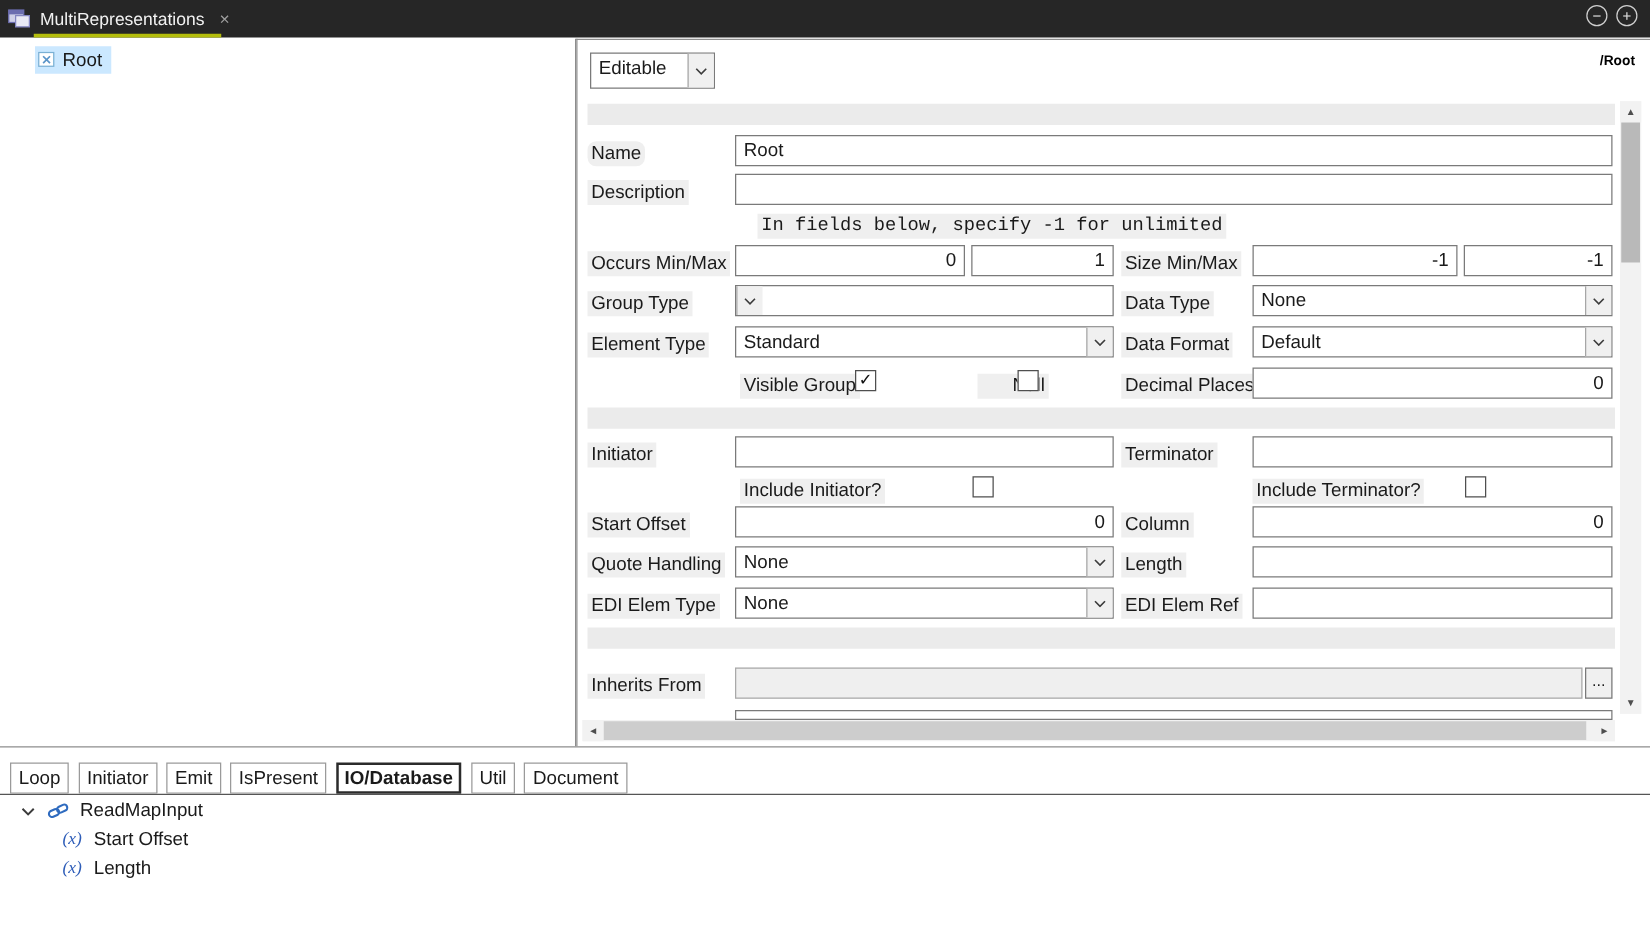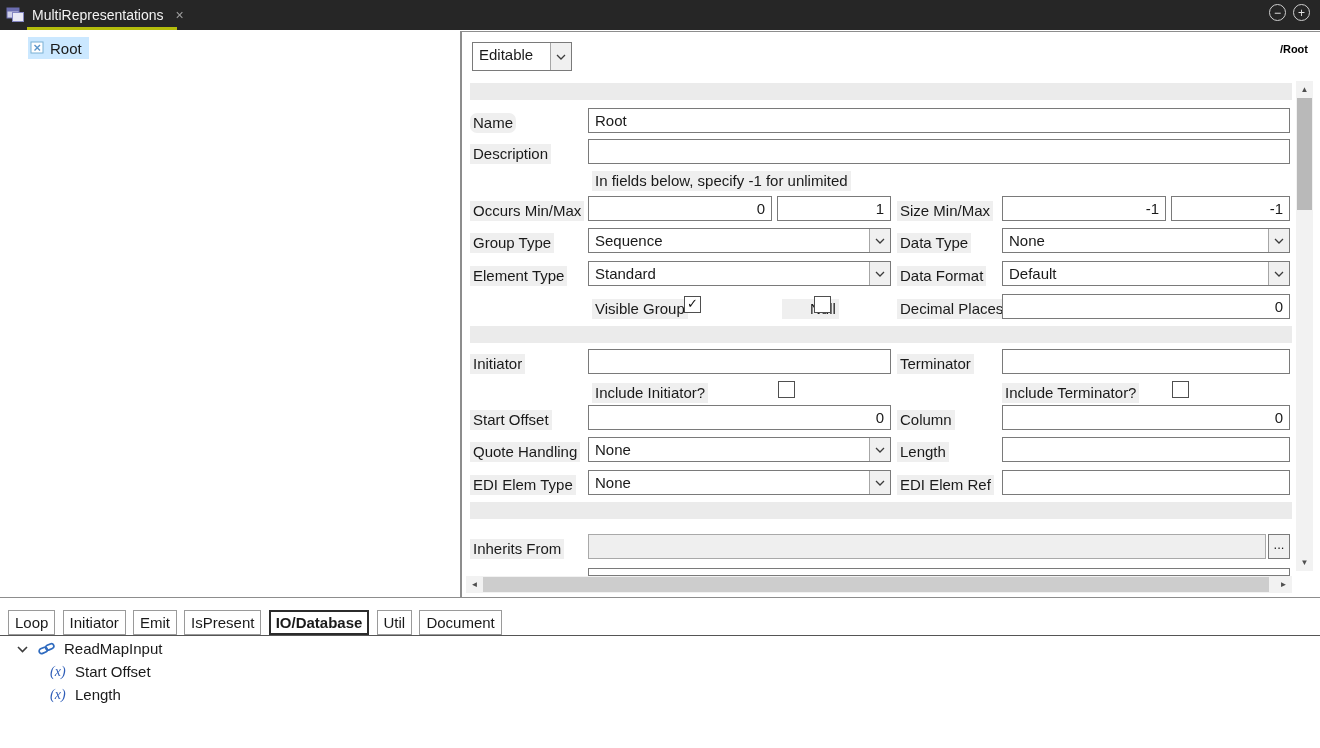--- a/index.html
+++ b/index.html
@@ -119,32 +119,31 @@
     <span class="path-label">/Root</span>
 
     <div class="spacer" style="top:51px;"></div>
 
     <span class="lbl" style="left:8px;top:81px;border-radius:7px;">Name</span>
     <input class="fld" style="left: 126px; top: 76px; width: 702px;" value="Root">
 
     <span class="lbl" style="left:8px;top:112px;">Description</span>
     <input class="fld" style="left: 126px; top: 107px; width: 702px;" value="">
 
-    <span class="hint" style="left:130px;top:139px;">In fields below, specify -1 for unlimited</span>
+    <span class="hint" style="left:144px;top:139px;font-family:Liberation Mono, monospace;">In fields below, specify -1 for unlimited</span>
 
     <span class="lbl" style="left:8px;top:169px;">Occurs Min/Max</span>
     <input class="fld num" style="left: 126px; top: 164px; width: 184px;" value="0">
     <input class="fld num" style="left: 315px; top: 164px; width: 114px;" value="1">
     <span class="lbl" style="left:435px;top:169px;">Size Min/Max</span>
     <input class="fld num" style="left: 540px; top: 164px; width: 164px;" value="-1">
     <input class="fld num" style="left: 709px; top: 164px; width: 119px;" value="-1">
 
     <span class="lbl" style="left:8px;top:201px;">Group Type</span>
     <div class="combo" style="left:126px;top:196px;width:303px;">
-      <span class="ctext">Sequence</span>
       <span class="carrow">
           <svg width="10" height="6" viewBox="0 0 10 6">
             <polyline points="1,1 5,5 9,1"></polyline>
           </svg>
         </span>
     </div>
     <span class="lbl" style="left:435px;top:201px;">Data Type</span>
     <div class="combo" style="left:540px;top:196px;width:288px;">
       <span class="ctext">None</span>
       <span class="carrow">

